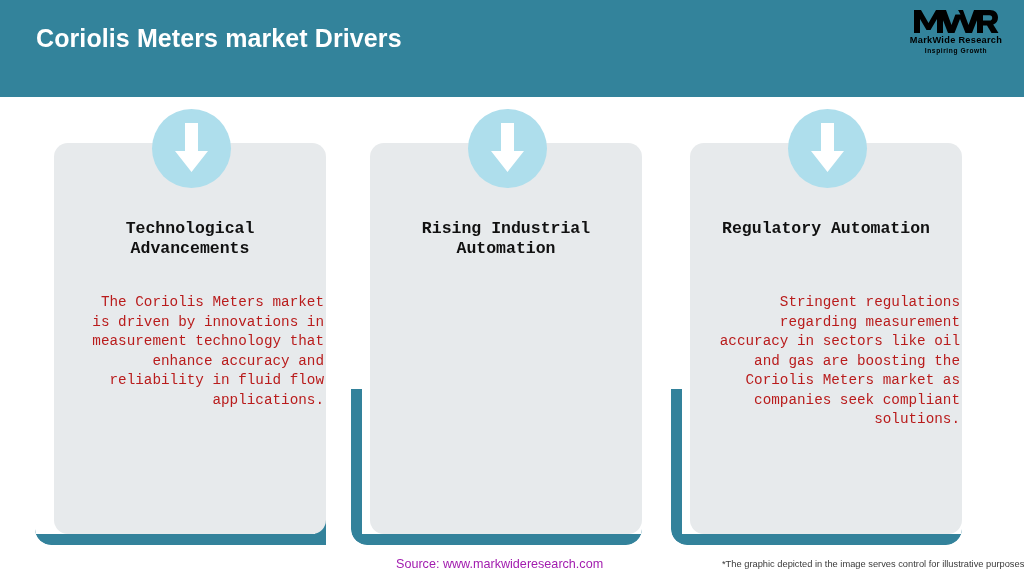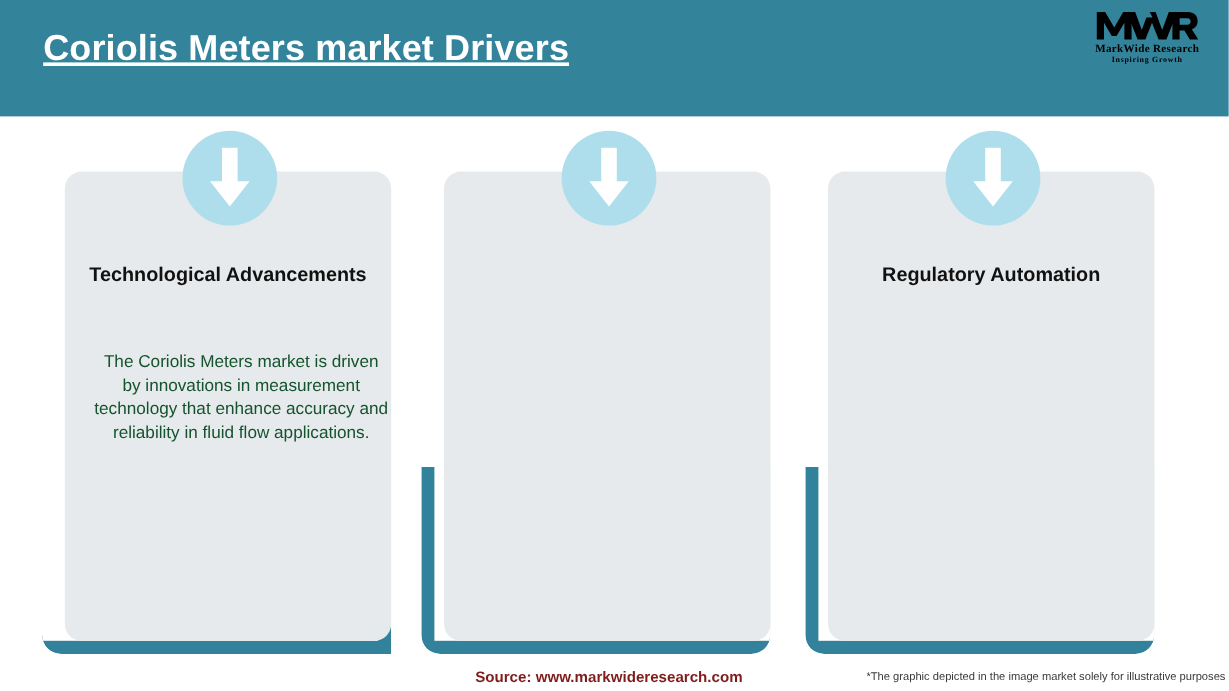--- a/index.html
+++ b/index.html
@@ -22,37 +22,35 @@
     left: 0;
     top: 0;
     width: 1024px;
     height: 97px;
     background: #33839b;
   }
   .header-title {
     position: absolute;
     left: 36px;
     top: 24px;
-    font-size: 30px;
+    font-size: 25px;
     font-weight: bold;
     color: #ffffff;
     letter-spacing: 0.1px;
     white-space: nowrap;
-    text-decoration: underline;
   }
 
   
   .logo {
     position: absolute;
     right: 14px;
     top: 8px;
     width: 108px;
     height: 50px;
     text-align: center;
-    font-family: Liberation Serif, serif;
   }
   .logo-mark {
     display: block;
     height: 26px;
     line-height: 26px;
   }
   .logo-mark svg { display: block; margin: 0 auto; }
   .logo-name {
     display: block;
     font-size: 9.2px;
@@ -121,20 +119,21 @@
 
   .card {
     position: absolute;
     left: 19px;
     top: 0;
     width: 272px;
     height: 391px;
     background: #e7eaec;
     border-radius: 14px;
     box-sizing: border-box;
+    font-family: Liberation Mono, monospace;
   }
   .card-wrap.c1 .card { left: 19px; }
   .card-wrap.c2 .card { left: 19px; }
   .card-wrap.c3 .card { left: 19px; }
 
   
   .icon-circle {
     position: absolute;
     top: -34px;
     left: 98px;
@@ -159,33 +158,33 @@
     font-weight: bold;
     color: #111111;
     line-height: 20px;
   }
   .card-body {
     position: absolute;
     left: 24px;
     right: 2px;
     top: 150px;
     font-size: 14.3px;
-    color: #14532d;
+    color: #b91c1c;
     line-height: 19.5px;
-    text-align: center;
+    text-align: right;
   }
 
   
   .source {
     position: absolute;
     left: 396px;
     top: 557px;
     font-size: 12.6px;
-    font-weight: bold;
-    color: #7f1d1d;
+    font-weight: normal;
+    color: #a21caf;
     white-space: nowrap;
   }
   .disclaimer {
     position: absolute;
     left: 722px;
     top: 559px;
     font-size: 9.3px;
     color: #3a3a3a;
     white-space: nowrap;
   }
@@ -231,31 +230,33 @@
   </div>
 
   <div class="card-wrap c2">
     <div class="accent"></div>
     <div class="card">
       <div class="icon-circle">
         <svg width="35" height="50" viewBox="0 0 35 50" aria-hidden="true">
           <path d="M11 0 L24 0 L24 28 L34 28 L17.5 49 L1 28 L11 28 Z" fill="#ffffff"></path>
         </svg>
       </div>
+      <div class="card-title">Rising Industrial Automation</div>
     </div>
   </div>
 
   <div class="card-wrap c3">
     <div class="accent"></div>
     <div class="card">
       <div class="icon-circle">
         <svg width="35" height="50" viewBox="0 0 35 50" aria-hidden="true">
           <path d="M11 0 L24 0 L24 28 L34 28 L17.5 49 L1 28 L11 28 Z" fill="#ffffff"></path>
         </svg>
       </div>
       <div class="card-title">Regulatory Automation</div>
+      <div class="card-body">Stringent regulations regarding measurement accuracy in sectors like oil and gas are boosting the Coriolis Meters market as companies seek compliant solutions.</div>
     </div>
   </div>
 
 </div>
 
 <div class="source">Source: www.markwideresearch.com</div>
-<div class="disclaimer">*The graphic depicted in the image market solely for illustrative purposes</div>
+<div class="disclaimer">*The graphic depicted in the image serves control for illustrative purposes</div>
 
 </body></html>

